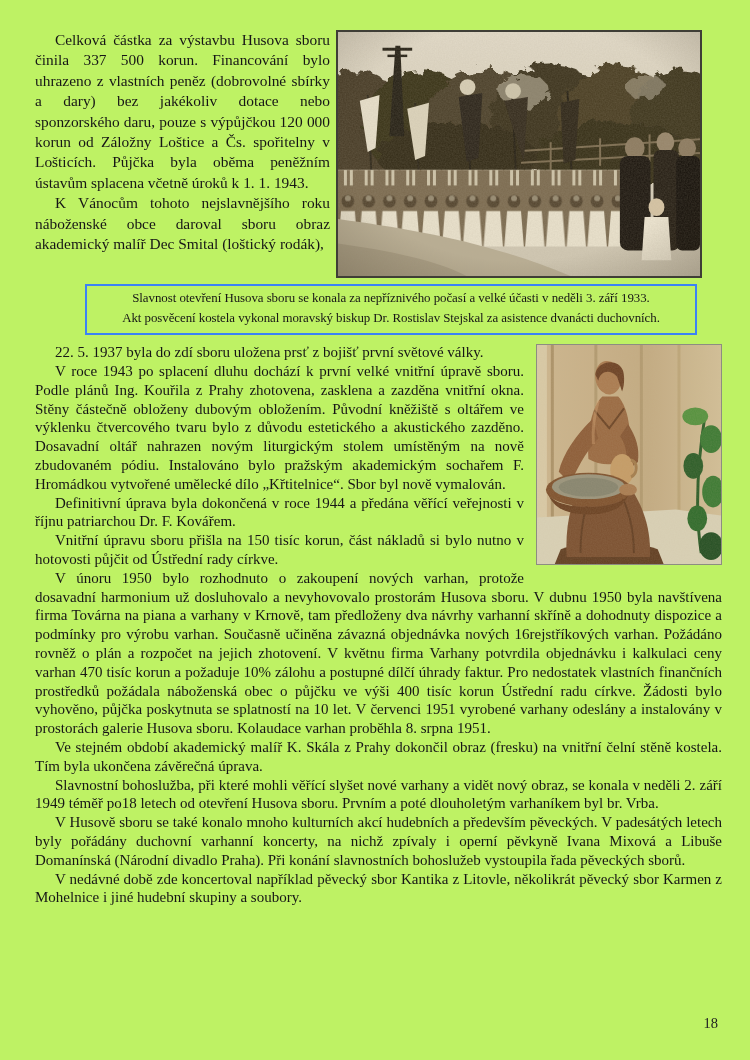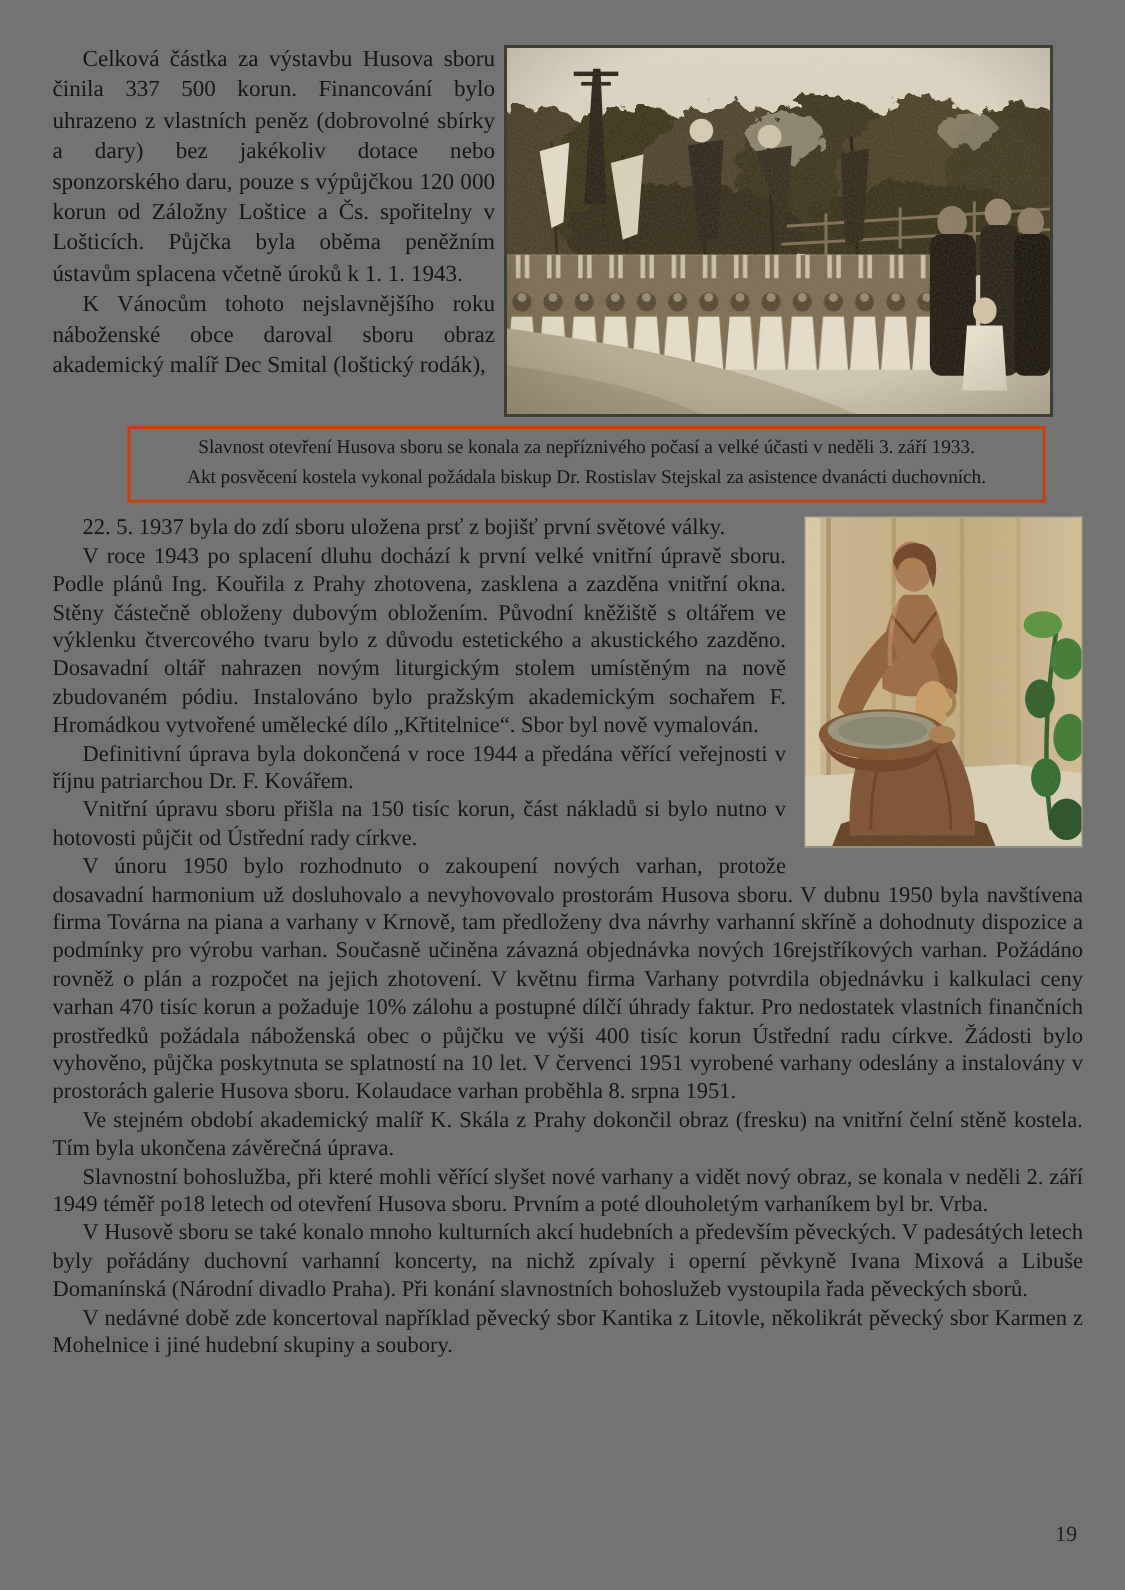--- a/index.html
+++ b/index.html
@@ -1,39 +1,39 @@
 <!DOCTYPE html>
 <html lang="cs"><head>
 <meta charset="utf-8">
 <style>
   * { margin:0; padding:0; box-sizing:border-box; }
   html, body { background:#ffffff; }
   .page {
-    position:relative; width:750px; height:1060px; background:#737373;
+    position:relative; width:750px; height:1060px; background:#bef264;
     font-family:"Liberation Serif","DejaVu Serif",serif; color:#161616; overflow:hidden;
   }
   .content { position:absolute; left:35px; top:30px; width:687px; }
 
   
   .top-row { display:flex; }
   .intro-col {
     width:295px; margin-right:4px; text-align:justify;
     font-size:15.4px; line-height:20.4px;
   }
   .intro-col p { text-indent:20px; }
   .figure-bw {
     width:366px; height:248px; margin-left:auto; margin-right:20px;
     border:2px solid #3f3e36; background:#d9d0bd; flex:none;
   }
   figure svg { display:block; width:100%; height:100%; }
 
   
   .caption-box {
     margin:6px 0 0 50px; width:612px;
-    border:2px solid #c2410c; padding:3px 6px 5px;
+    border:2px solid #3b82f6; padding:3px 6px 5px;
     text-align:center; font-size:12.9px; line-height:19.6px; letter-spacing:-0.05px;
   }
 
   
   .body-text { margin-top:8px; font-size:15px; line-height:18.8px; text-align:justify; }
   .body-text p.indent { text-indent:20px; }
   .figure-statue {
     float:right; width:186px; height:221px; margin:1px 0 8px 12px;
     border:1px solid #8d8d81; background:#c9b28a;
   }
@@ -144,21 +144,21 @@
           </g>
 
           <rect width="366" height="248" filter="url(#grain)"></rect>
           <rect width="366" height="248" fill="url(#vig)"></rect>
         </svg>
       </figure>
     </div>
 
     <div class="caption-box">
       <div>Slavnost otevření Husova sboru se konala za nepříznivého počasí a velké účasti v neděli 3. září 1933.</div>
-      <div>Akt posvěcení kostela vykonal požádala biskup Dr. Rostislav Stejskal za asistence dvanácti duchovních.</div>
+      <div>Akt posvěcení kostela vykonal moravský biskup Dr. Rostislav Stejskal za asistence dvanácti duchovních.</div>
     </div>
 
     <div class="body-text">
 
       <figure class="figure-statue">
         <svg viewBox="0 0 186 221" preserveAspectRatio="none">
           <defs>
             <filter id="grain2">
               <feTurbulence type="fractalNoise" baseFrequency="0.8" numOctaves="2" seed="9"></feTurbulence>
               <feColorMatrix type="matrix" values="0 0 0 0 0.55  0 0 0 0 0.45  0 0 0 0 0.30  0 0 0 0.16 0"></feColorMatrix>
@@ -218,14 +218,14 @@
       <p class="indent">Definitivní úprava byla dokončená v roce 1944 a předána věřící veřejnosti v říjnu patriarchou Dr. F. Kovářem.</p>
       <p class="indent">Vnitřní úpravu sboru přišla na 150 tisíc korun, část nákladů si bylo nutno v hotovosti půjčit od Ústřední rady církve.</p>
       <p class="indent">V únoru 1950 bylo rozhodnuto o zakoupení nových varhan, protože dosavadní harmonium už dosluhovalo a nevyhovovalo prostorám Husova sboru. V dubnu 1950 byla navštívena firma Továrna na piana a varhany v Krnově, tam předloženy dva návrhy varhanní skříně a dohodnuty dispozice a podmínky pro výrobu varhan. Současně učiněna závazná objednávka nových 16rejstříkových varhan. Požádáno rovněž o plán a rozpočet na jejich zhotovení. V květnu firma Varhany potvrdila objednávku i kalkulaci ceny varhan 470 tisíc korun a požaduje 10% zálohu a postupné dílčí úhrady faktur. Pro nedostatek vlastních finančních prostředků požádala náboženská obec o půjčku ve výši 400 tisíc korun Ústřední radu církve. Žádosti bylo vyhověno, půjčka poskytnuta se splatností na 10 let. V červenci 1951 vyrobené varhany odeslány a instalovány v prostorách galerie Husova sboru. Kolaudace varhan proběhla 8. srpna 1951.</p>
       <p class="indent">Ve stejném období akademický malíř K. Skála z Prahy dokončil obraz (fresku) na vnitřní čelní stěně kostela. Tím byla ukončena závěrečná úprava.</p>
       <p class="indent">Slavnostní bohoslužba, při které mohli věřící slyšet nové varhany a vidět nový obraz, se konala v neděli 2. září 1949 téměř po18 letech od otevření Husova sboru. Prvním a poté dlouholetým varhaníkem byl br. Vrba.</p>
       <p class="indent">V Husově sboru se také konalo mnoho kulturních akcí hudebních a především pěveckých. V padesátých letech byly pořádány duchovní varhanní koncerty, na nichž zpívaly i operní pěvkyně Ivana Mixová a Libuše Domanínská (Národní divadlo Praha). Při konání slavnostních bohoslužeb vystoupila řada pěveckých sborů.</p>
       <p class="indent">V nedávné době zde koncertoval například pěvecký sbor Kantika z Litovle, několikrát pěvecký sbor Karmen z Mohelnice i jiné hudební skupiny a soubory.</p>
     </div>
   </div>
 
-  <div class="page-number">19</div>
+  <div class="page-number">18</div>
 </div>
 
 </body></html>

